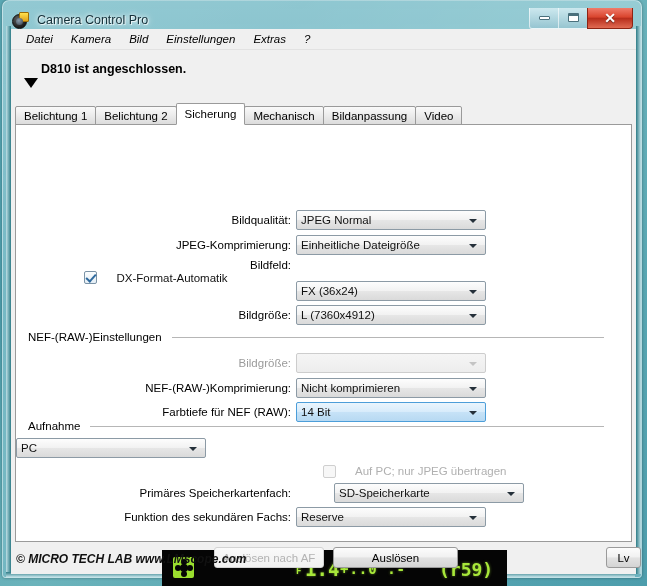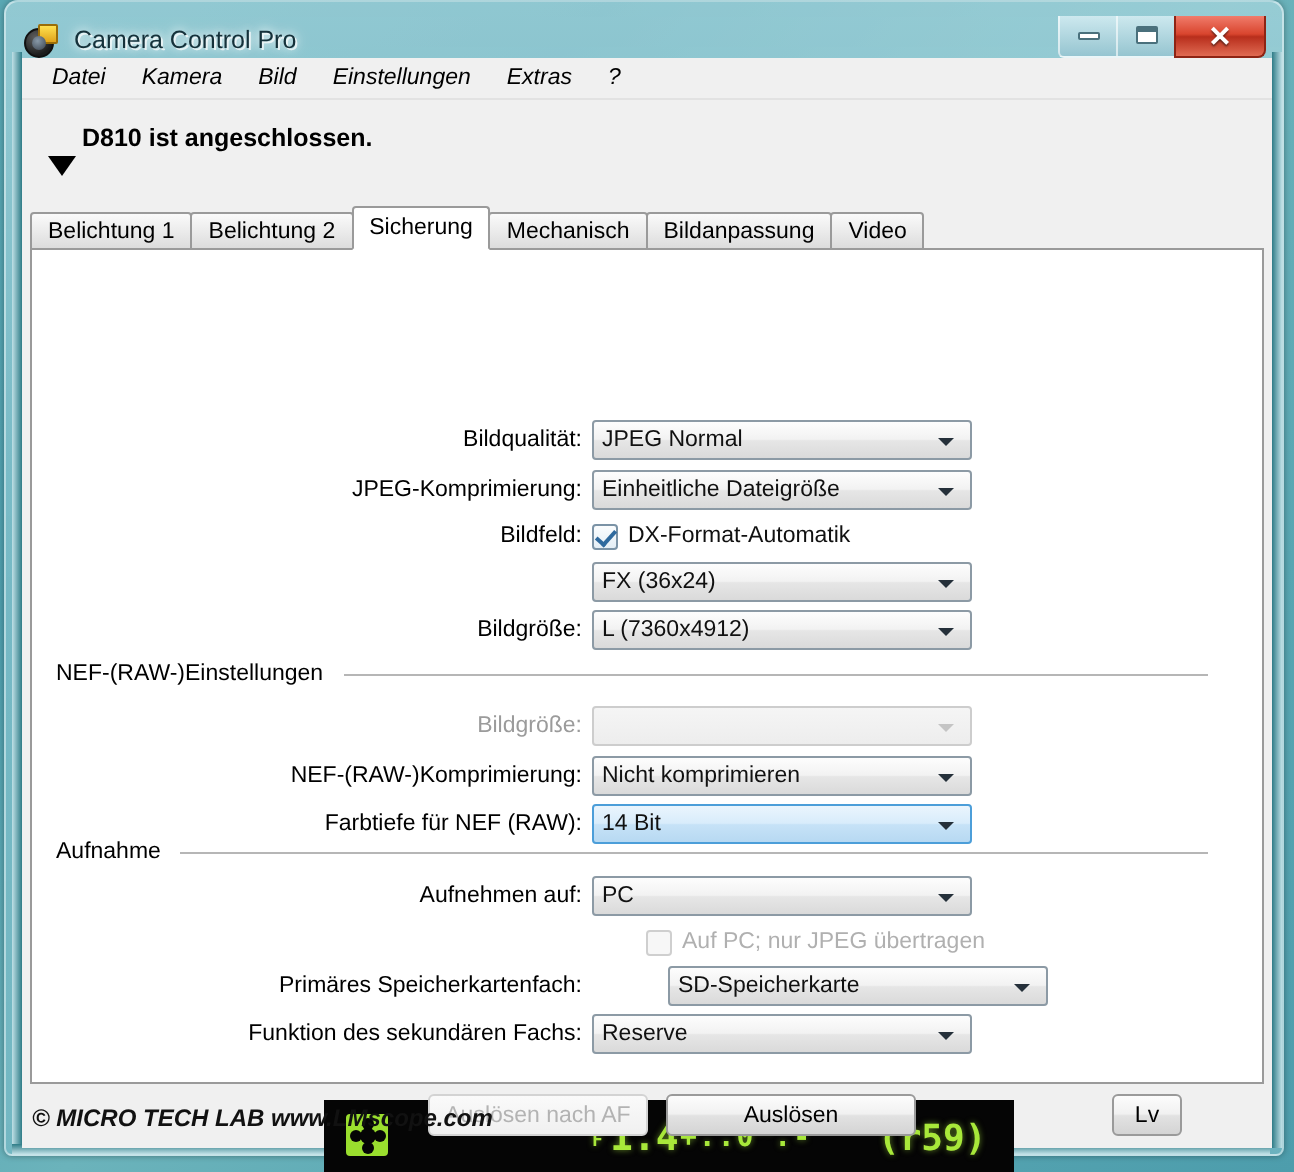--- a/index.html
+++ b/index.html
@@ -268,21 +268,21 @@
   .checkbox.checked::after {
     content: "";
     position: absolute;
     left: 3px; top: 0px;
     width: 4px; height: 8px;
     border: solid #2f6a9e;
     border-width: 0 2px 2px 0;
     transform: rotate(42deg);
   }
   .checkbox.dim { border-color: #cfcfcf; background: #f7f7f7; }
-  .cb-label { font-size: 11.5px; color: #111; margin-left: 5px; white-space: nowrap; }
+  .cb-label { font-size: 11.5px; color: #111; margin-left: 19px; white-space: nowrap; }
   .cb-label.dim { color: #b0b0b0; }
 
   .group {
     position: absolute;
     display: flex; align-items: center;
     width: 576px;
   }
   .group-title { font-size: 11.5px; color: #000; white-space: nowrap; }
   .group-line {
     flex: 1;
@@ -351,21 +351,21 @@
     display: flex; align-items: center; justify-content: center;
     white-space: nowrap;
   }
   .btn.disabled {
     color: #b3b3b3;
     border-color: #d3d3d3;
     background: linear-gradient(180deg,#fafafa,#f0f0f0);
   }
   #btn-af { left: 203px; top: 5px; width: 110px; }
   #btn-release { left: 322px; top: 5px; width: 125px; }
-  #btn-lv { left: 545px; top: 5px; width: 35px; }
+  #btn-lv { left: 595px; top: 5px; width: 35px; }
 
   #watermark {
     position: absolute;
     left: 8px; top: 10px;
     font-size: 12px;
     font-weight: bold;
     font-style: italic;
     color: #111;
     white-space: nowrap;
     z-index: 20;
@@ -437,21 +437,21 @@
         </div>
 
         <div class="row" style="left:0px; top:110px;">
           <div class="lbl">JPEG-Komprimierung:</div>
           <div class="combo">
             <span>Einheitliche Dateigröße</span>
             <span class="arrow"></span>
           </div>
         </div>
 
-        <div class="row" style="left:0px; top:134px; height:18px;">
+        <div class="row" style="left:0px; top:134px; height:18px;flex-direction:column;">
           <div class="lbl">Bildfeld:</div>
           <div style="display:flex; align-items:center;">
             <div class="checkbox checked"></div>
             <div class="cb-label">DX-Format-Automatik</div>
           </div>
         </div>
 
         <div class="row" style="left:0px; top:156px;">
           <div class="lbl"></div>
           <div class="combo">
@@ -496,21 +496,20 @@
             <span class="arrow"></span>
           </div>
         </div>
 
         <div class="group" style="left:12px; top:295px;">
           <div class="group-title">Aufnahme</div>
           <div class="group-line"></div>
         </div>
 
         <div class="row" style="left:0px; top:313px;">
-          <div class="lbl">Aufnehmen auf:</div>
           <div class="combo">
             <span>PC</span>
             <span class="arrow"></span>
           </div>
         </div>
 
         <div class="cbrow" style="left:285px; top:337px;padding-left:22px;">
           <div class="checkbox dim"></div>
           <div class="cb-label dim">Auf PC; nur JPEG übertragen</div>
         </div>

